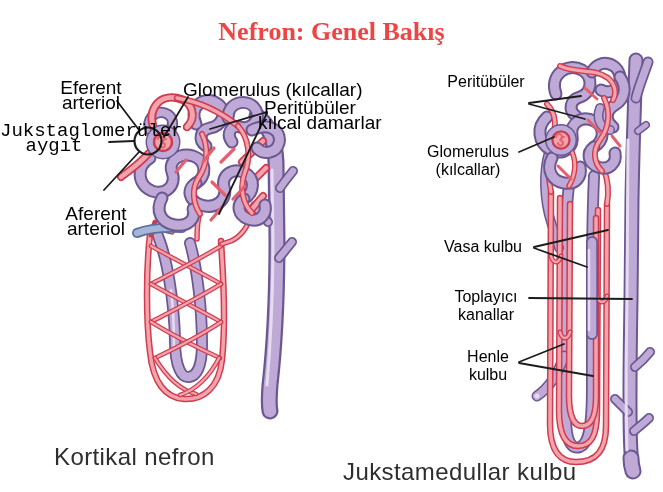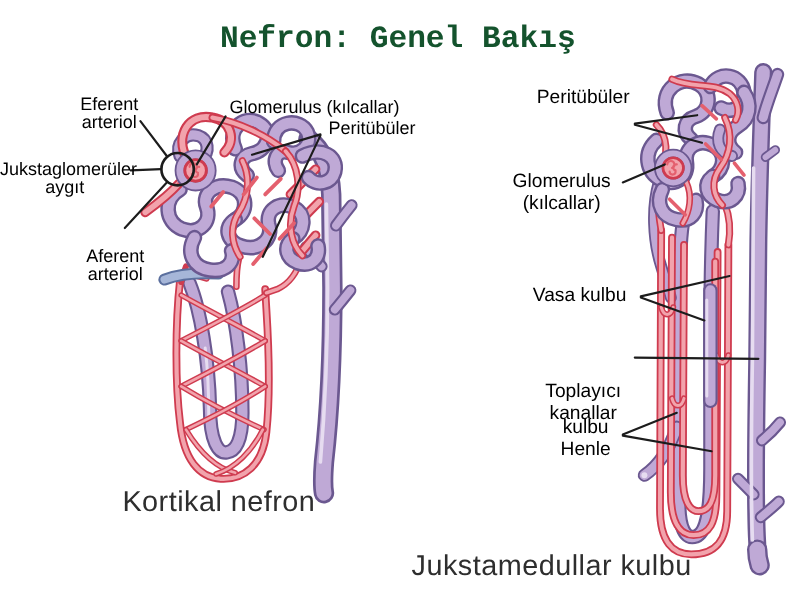--- a/index.html
+++ b/index.html
@@ -11,23 +11,23 @@
     --c-vessel_red_solid:#e4606e;
     --c-vessel_blue_outline:#5b6f9e;
     --c-vessel_blue_fill:#a6b6d8;
     --c-annotation_black:#1c1c1c;
     --c-background:#ffffff;
   }
   html,body{margin:0;padding:0;}
   .page{position:relative;width:663px;height:492px;background:var(--c-background);
         overflow:hidden;font-family:"Liberation Sans",sans-serif;}
   .title{position:absolute;top:17px;left:0;right:0;text-align:center;
-         font-family:Liberation Mono, monospace;font-weight:bold;font-size:26px;color:#14532d;}
+         font-family:Liberation Serif, serif;font-weight:bold;font-size:26px;color:#ef4444;}
   .lbl{position:absolute;color:#000;text-align:center;}
-  .lbl-l{font-size:15px;line-height:15px;}
+  .lbl-l{font-size:19px;line-height:15px;}
   .lbl-r{font-size:16px;line-height:18px;}
   .lbl .ln{white-space:nowrap;}
   .caption{position:absolute;font-size:24px;color:#2e2e2e;letter-spacing:.4px;}
   svg.art{position:absolute;left:0;top:0;}
   .tO{stroke:var(--c-tubule_outline);fill:none;stroke-linecap:round;stroke-linejoin:round;}
   .tF{stroke:var(--c-tubule_fill);fill:none;stroke-linecap:round;stroke-linejoin:round;}
   .tH{stroke:var(--c-tubule_highlight);fill:none;stroke-linecap:round;stroke-linejoin:round;}
   .vO{stroke:var(--c-vessel_red_outline);fill:none;stroke-linecap:round;stroke-linejoin:round;}
   .vF{stroke:var(--c-vessel_red_fill);fill:none;stroke-linecap:round;stroke-linejoin:round;}
   .vS{stroke:var(--c-vessel_red_solid);fill:none;stroke-linecap:round;}
@@ -272,23 +272,24 @@
     <div class="ln">Eferent</div>
     <div class="ln">arteriol</div>
   </div>
 
   <div class="lbl lbl-l" style="left:183px;top:82px;width:150px;text-align:right;">
     <div class="ln">Glomerulus (kılcallar)</div>
   </div>
 
   <div class="lbl lbl-l" style="left:258px;top:100px;width:104px;">
     <div class="ln">Peritübüler</div>
-  </div>
-
-  <div class="lbl lbl-l" style="left:0px;top:134px;width:108px;">
+    <div class="ln">kılcal damarlar</div>
+  </div>
+
+  <div class="lbl lbl-l" style="left:0px;top:124px;width:108px;font-family:Liberation Mono, monospace;">
     <div class="ln">Jukstaglomerüler</div>
     <div class="ln">aygıt</div>
   </div>
 
   <div class="lbl lbl-l" style="left:60px;top:206px;width:72px;">
     <div class="ln">Aferent</div>
     <div class="ln">arteriol</div>
   </div>
 
   <div class="lbl lbl-r" style="left:436px;top:73px;width:100px;">
@@ -297,27 +298,27 @@
 
   <div class="lbl lbl-r" style="left:416px;top:143px;width:104px;">
     <div class="ln">Glomerulus</div>
     <div class="ln">(kılcallar)</div>
   </div>
 
   <div class="lbl lbl-r" style="left:434px;top:238px;width:98px;">
     <div class="ln">Vasa kulbu</div>
   </div>
 
-  <div class="lbl lbl-r" style="left:440px;top:288px;width:92px;margin-top:30px;">
+  <div class="lbl lbl-r" style="left:440px;top:288px;width:92px;">
     <div class="ln">Toplayıcı</div>
     <div class="ln">kanallar</div>
   </div>
 
   <div class="lbl lbl-r" style="left:446px;top:348px;width:84px;">
+    <div class="ln">Henle</div>
     <div class="ln">kulbu</div>
-    <div class="ln">Henle</div>
-  </div>
-
-  <div class="caption" style="left:54px;top:405px;margin-left:48px;">Kortikal nefron</div>
+  </div>
+
+  <div class="caption" style="left:54px;top:443px;">Kortikal nefron</div>
 
   <div class="caption" style="left:343px;top:458px;">Jukstamedullar kulbu</div>
 
 </div>
 
 </body></html>

